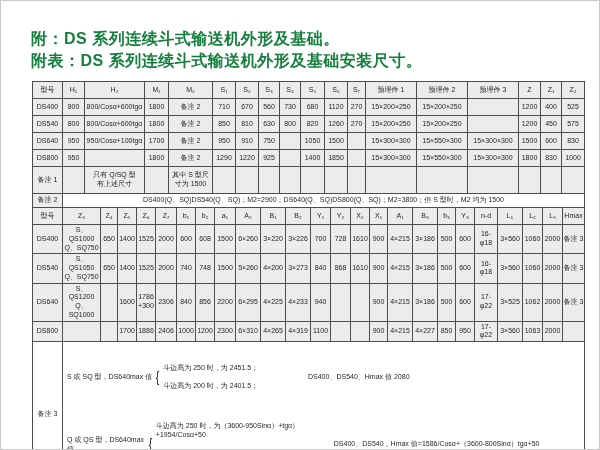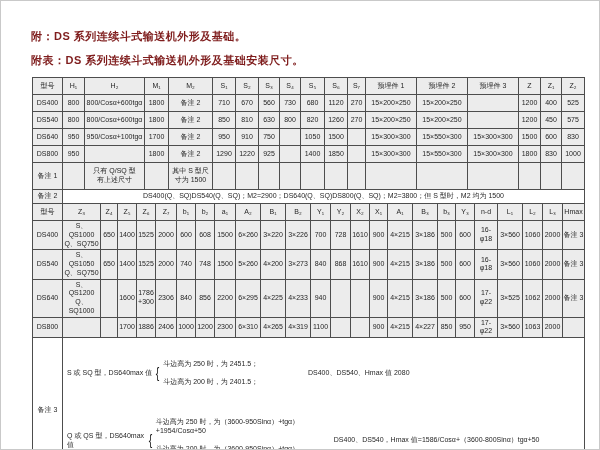--- a/index.html
+++ b/index.html
@@ -7,22 +7,22 @@
     width:600px;height:450px;
     background:#ffffff;
     font-family:"Liberation Sans","DejaVu Sans",sans-serif;
     color:#1f1f1f;
     position:relative;
     overflow:hidden;
     box-sizing:border-box;
     border:1px solid #c9c9c9;
   }
   .titles{margin:28px 0 0 30px;}
-  .doc-title{font-size:11px;font-weight:bold;color:#7f1d1d;letter-spacing:0.5px;}
-  .doc-title + .doc-title{margin-top:9px;}
+  .doc-title{font-size:16px;font-weight:bold;color:#15803d;letter-spacing:0.5px;}
+  .doc-title + .doc-title{margin-top:1px;}
 
   .tablewrap{margin:9px 0 0 31px;position:relative;z-index:2;}
   table{
     border-collapse:collapse;
     table-layout:fixed;
     width:552px;
     background:transparent;
   }
   #table2{margin-top:-1px;}
   th,td{

